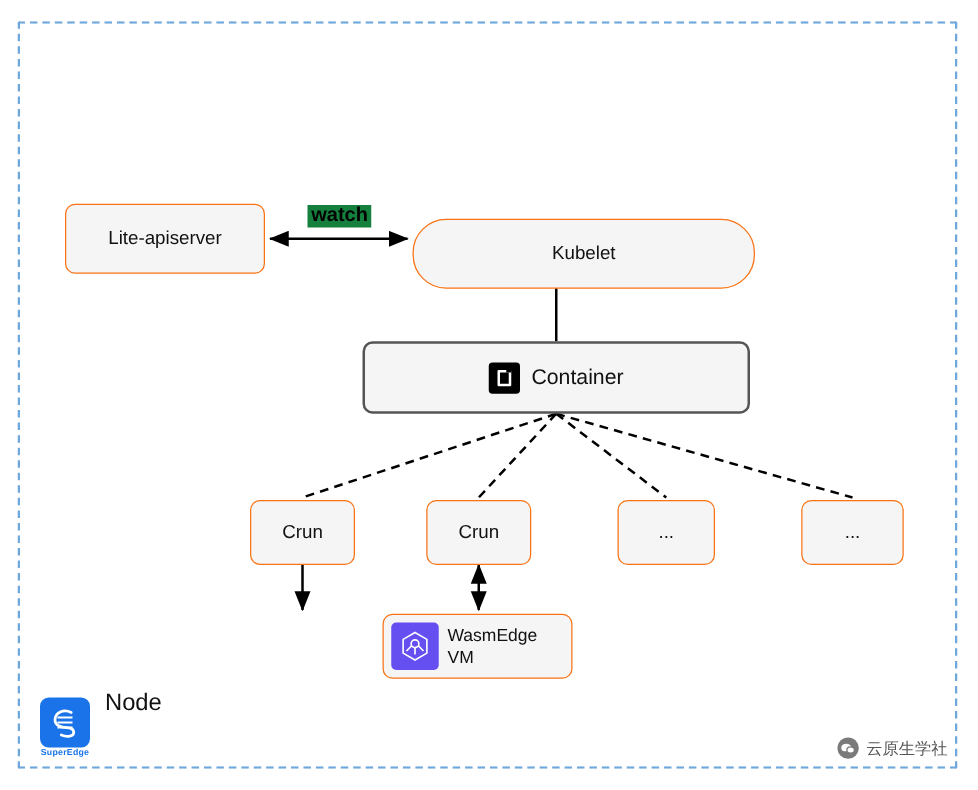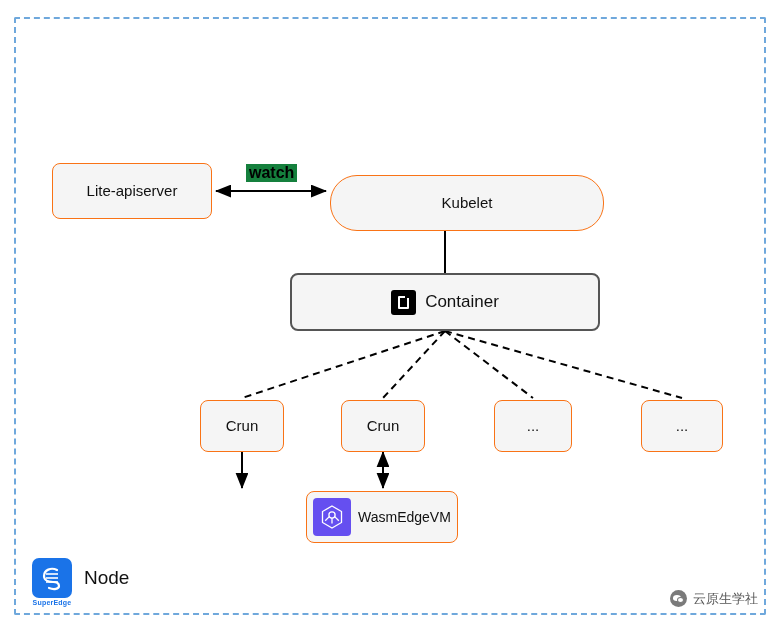--- a/index.html
+++ b/index.html
@@ -95,21 +95,21 @@
     background: #654ff0;
     border-radius: 4px;
     flex: none;
     position: relative;
     display: flex;
     align-items: center;
     justify-content: center;
   }
   .wasm-label-wrap {
     display: flex;
-    flex-direction: row;
+    flex-direction: column;
     line-height: 1.2;
     text-align: left;
   }
   .edge-svg {
     position: absolute;
     left: 0;
     top: 0;
     width: 782px;
     height: 632px;
     pointer-events: none;
@@ -147,21 +147,21 @@
   .superedge-text {
     font-size: 7px;
     color: #1a73e8;
     font-weight: bold;
     margin-top: 1px;
     letter-spacing: 0.2px;
   }
   .node-label {
     position: absolute;
     left: 84px;
-    top: 567px;
+    top: 552px;
     font-size: 19px;
     color: #111111;
   }
   .wechat-badge {
     position: absolute;
     right: 24px;
     bottom: 24px;
     display: flex;
     gap: 6px;
     color: #555555;

